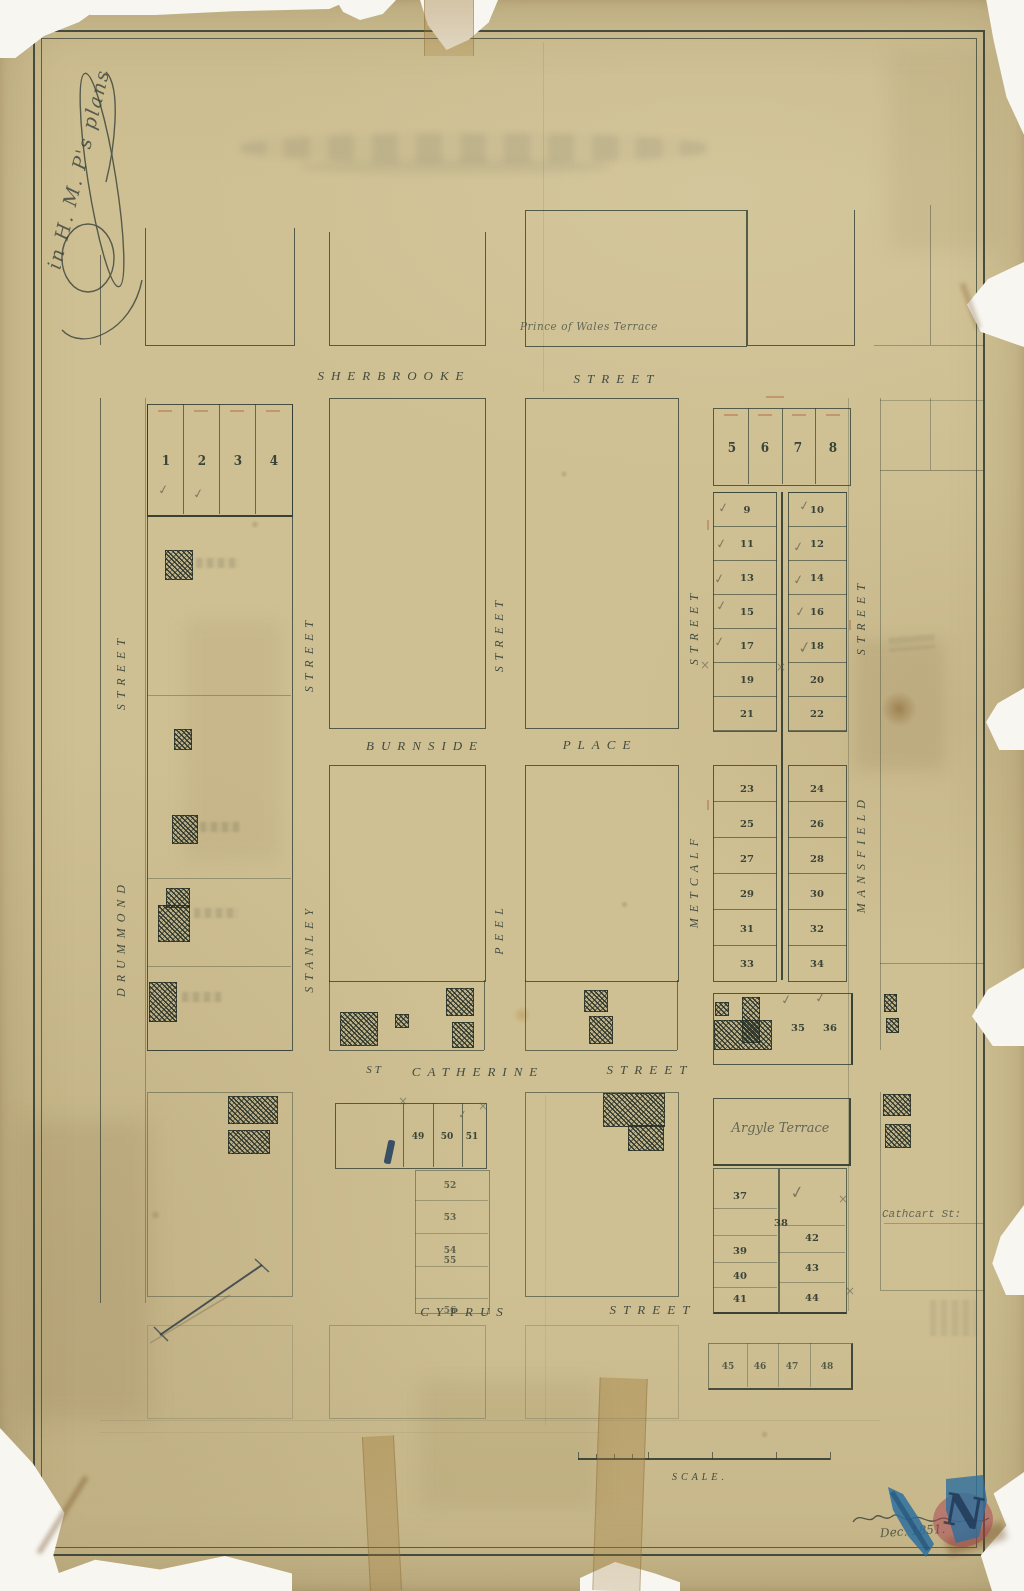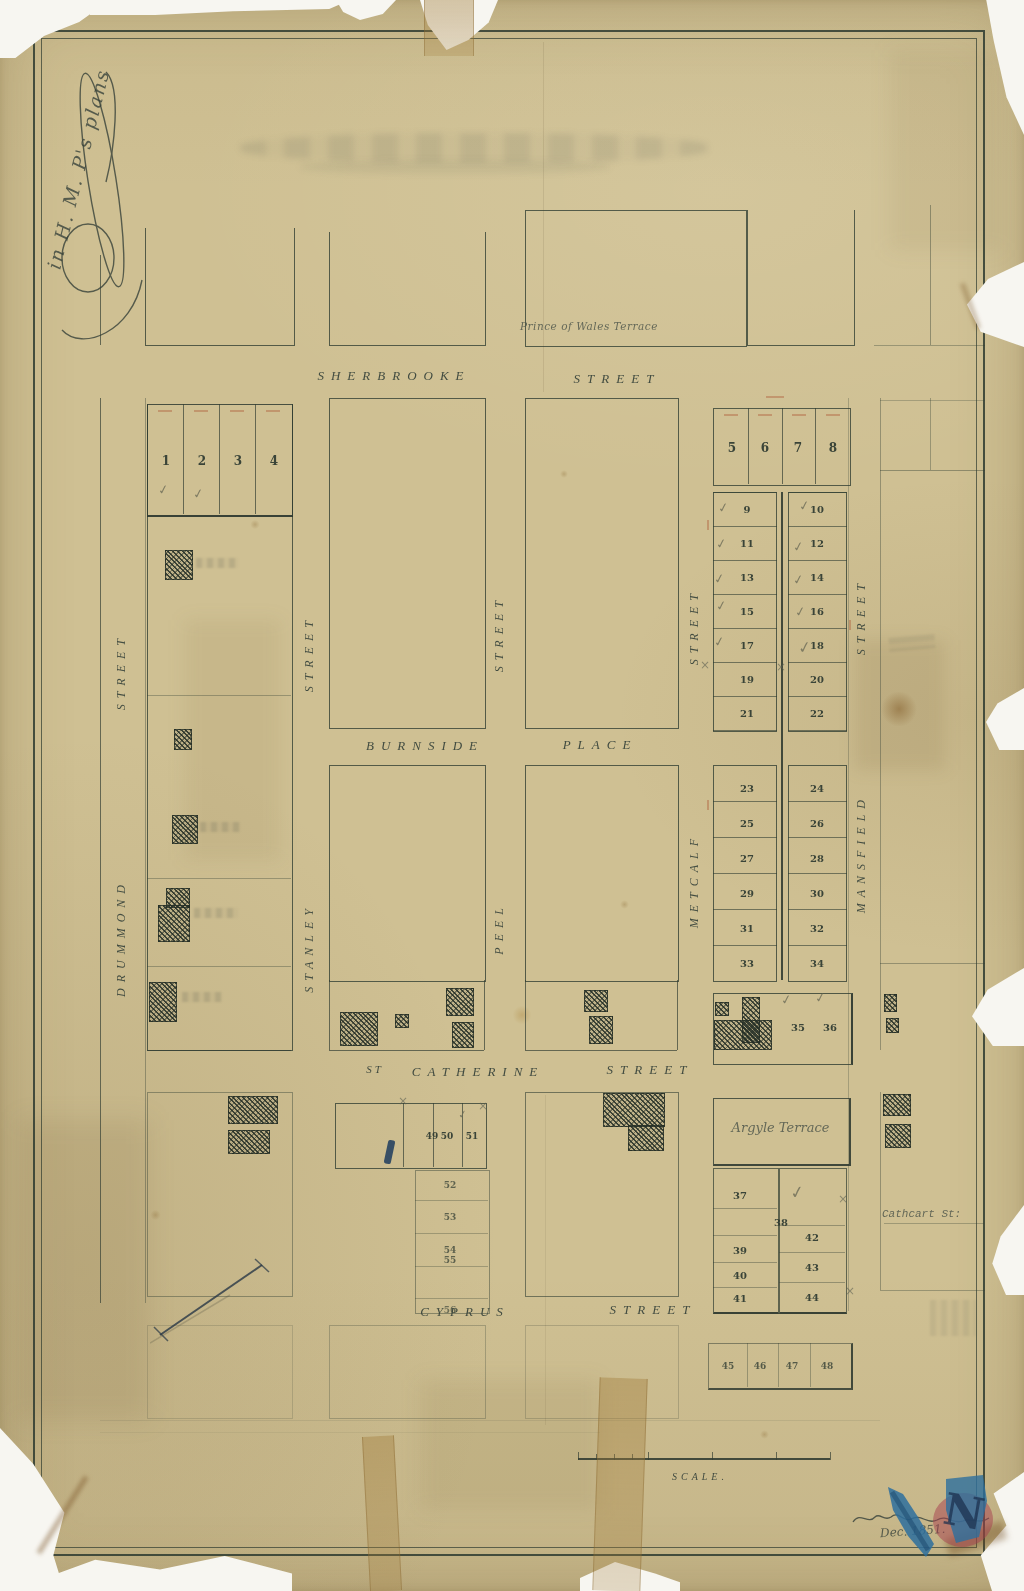--- a/index.html
+++ b/index.html
@@ -200,21 +200,21 @@
   <div class="A S" style="left:650px;top:1070px;">STREET</div>
 
   <div class="A" style="left:147px;top:1092px;width:144px;height:203px;border:1px solid rgba(48,61,50,.42);"></div>
   <div class="A HT" style="left:228px;top:1096px;width:48px;height:26px;"></div>
   <div class="A HT" style="left:228px;top:1130px;width:40px;height:22px;"></div>
 
   <div class="A B" style="left:335px;top:1103px;width:150px;height:64px;"></div>
   <div class="A V" style="left:403px;top:1103px;height:64px;"></div>
   <div class="A V" style="left:433px;top:1103px;height:64px;"></div>
   <div class="A V" style="left:462px;top:1103px;height:64px;"></div>
-  <div class="A N" style="left:418px;top:1136px;font-size:9px;margin-left:14px;">49</div>
+  <div class="A N" style="left:418px;top:1136px;font-size:9px;">49</div>
   <div class="A N" style="left:447px;top:1136px;font-size:9px;">50</div>
   <div class="A N" style="left:472px;top:1136px;font-size:9px;">51</div>
   <div class="A" style="left:386px;top:1140px;width:7px;height:24px;background:#1d3c5e;opacity:.85;transform:rotate(12deg);border-radius:2px;"></div>
 
   <div class="A" style="left:415px;top:1170px;width:73px;height:142px;border:1px solid rgba(48,61,50,.45);"></div>
   <div class="A H" style="left:415px;top:1200px;width:73px;opacity:.45;"></div>
   <div class="A H" style="left:415px;top:1233px;width:73px;opacity:.45;"></div>
   <div class="A H" style="left:415px;top:1266px;width:73px;opacity:.45;"></div>
   <div class="A H" style="left:415px;top:1298px;width:73px;opacity:.45;"></div>
   <div class="A N" style="left:450px;top:1185px;font-size:9px;opacity:.7;">52</div>

